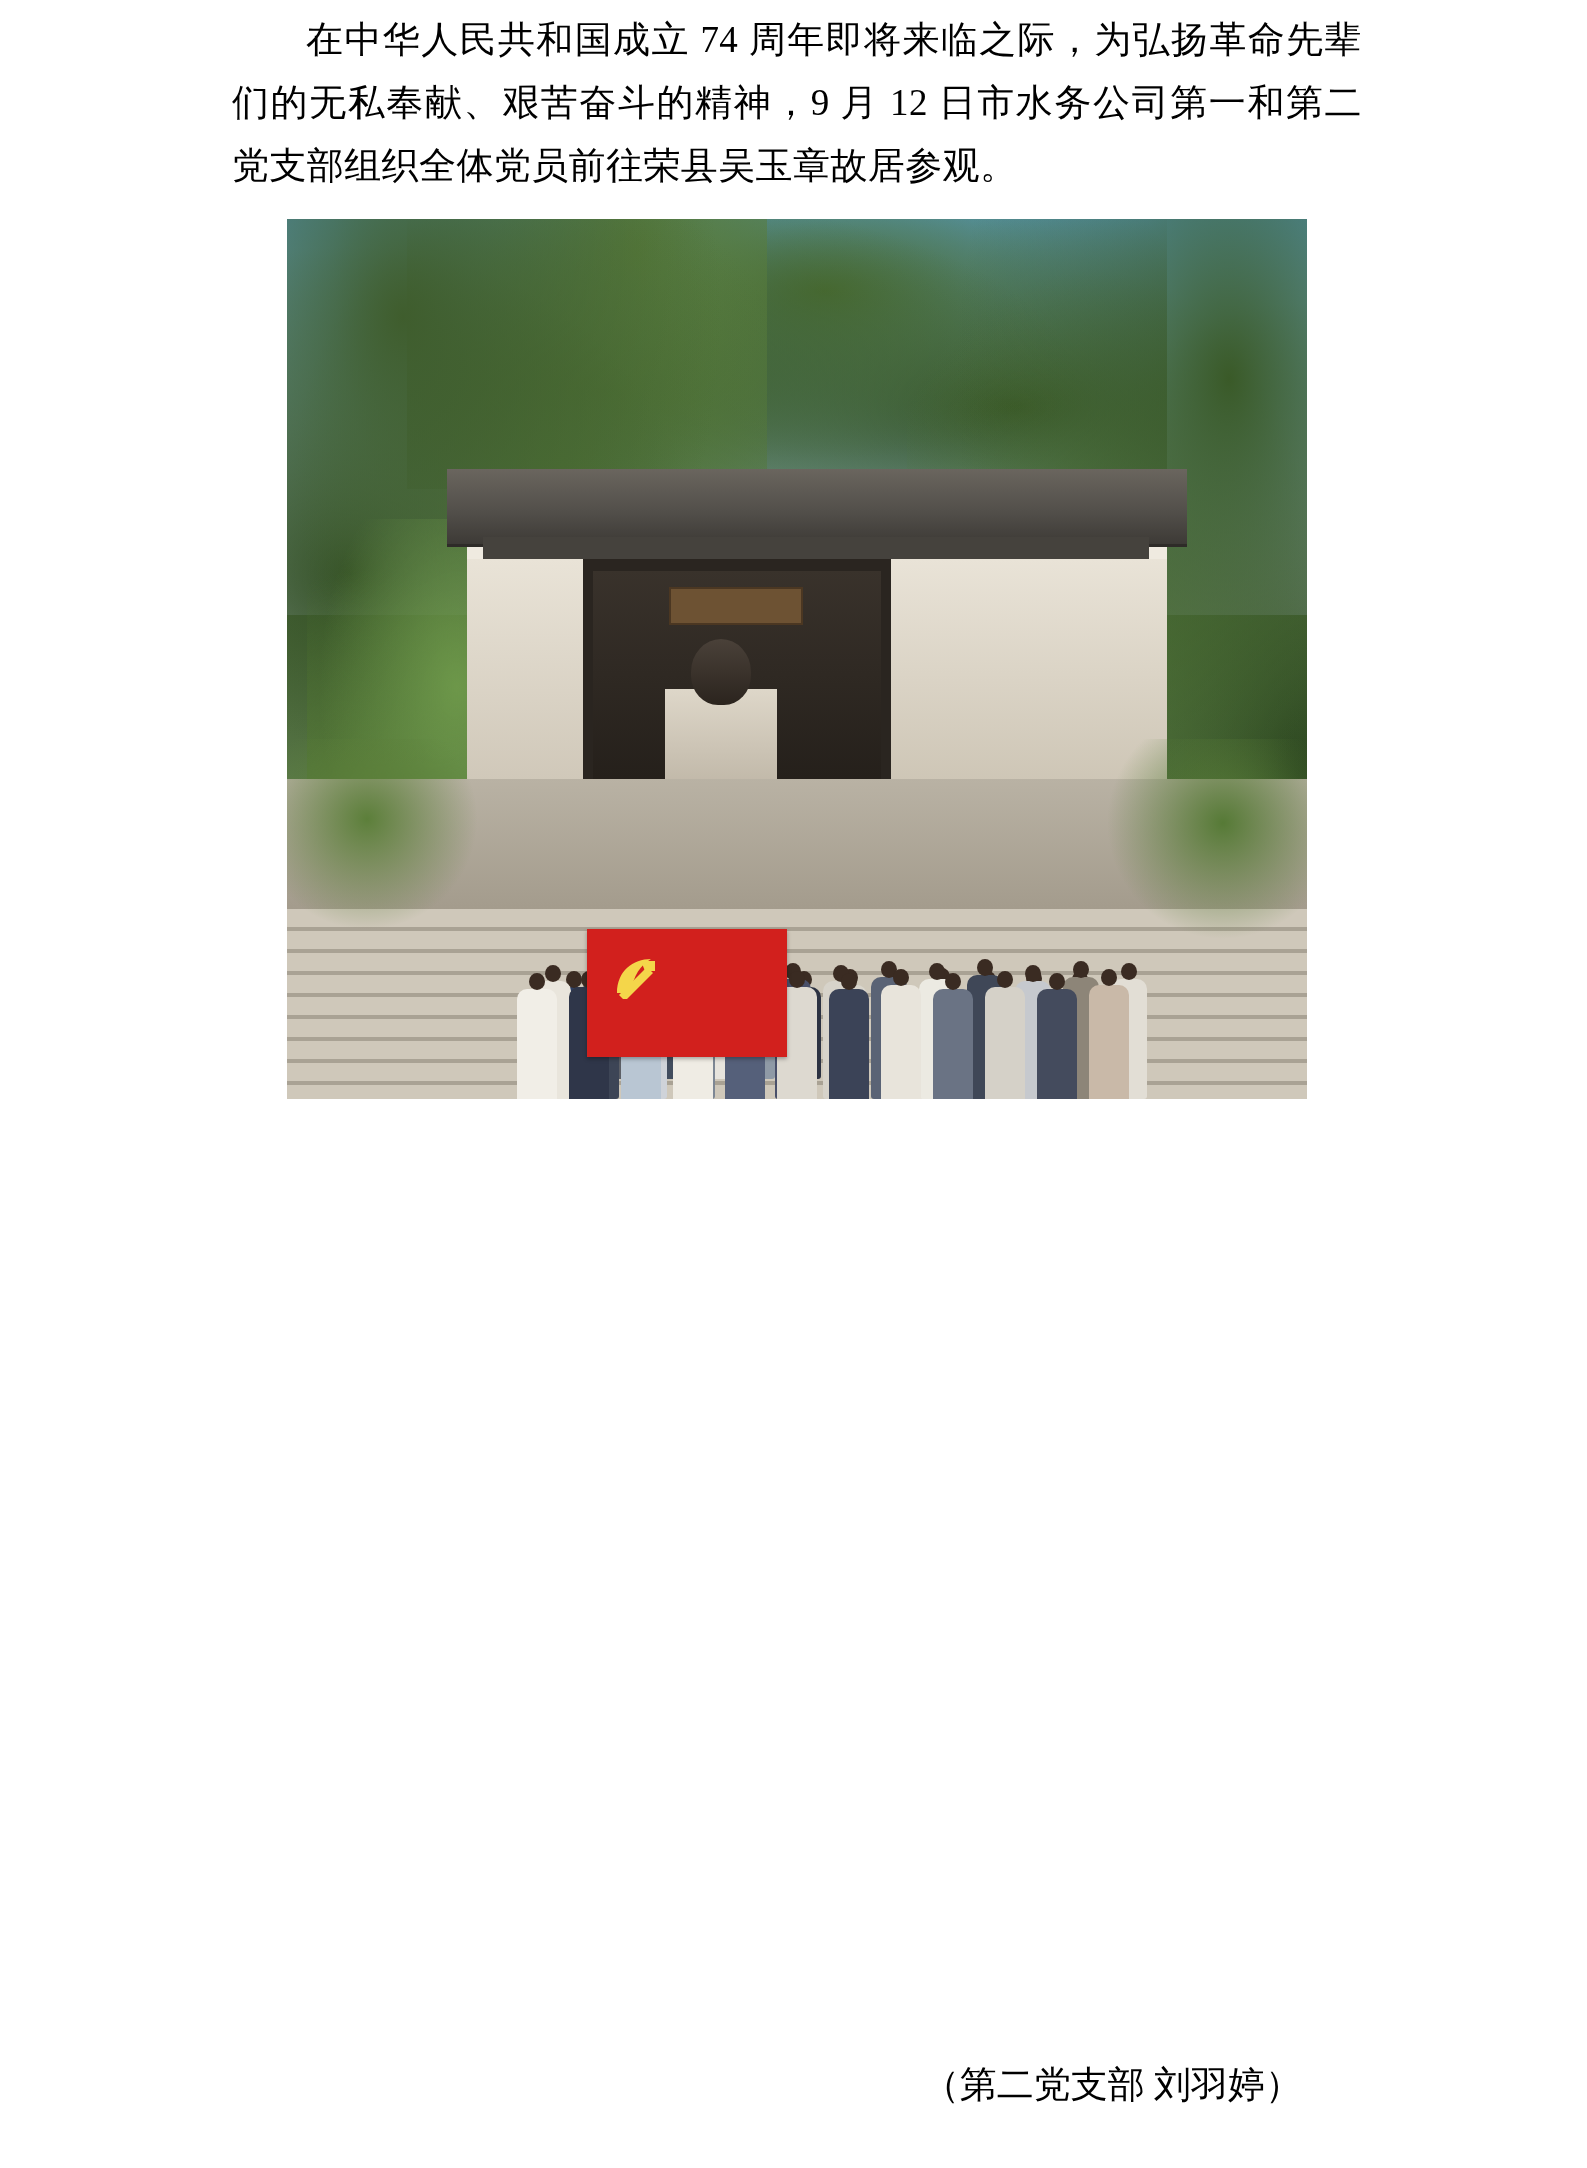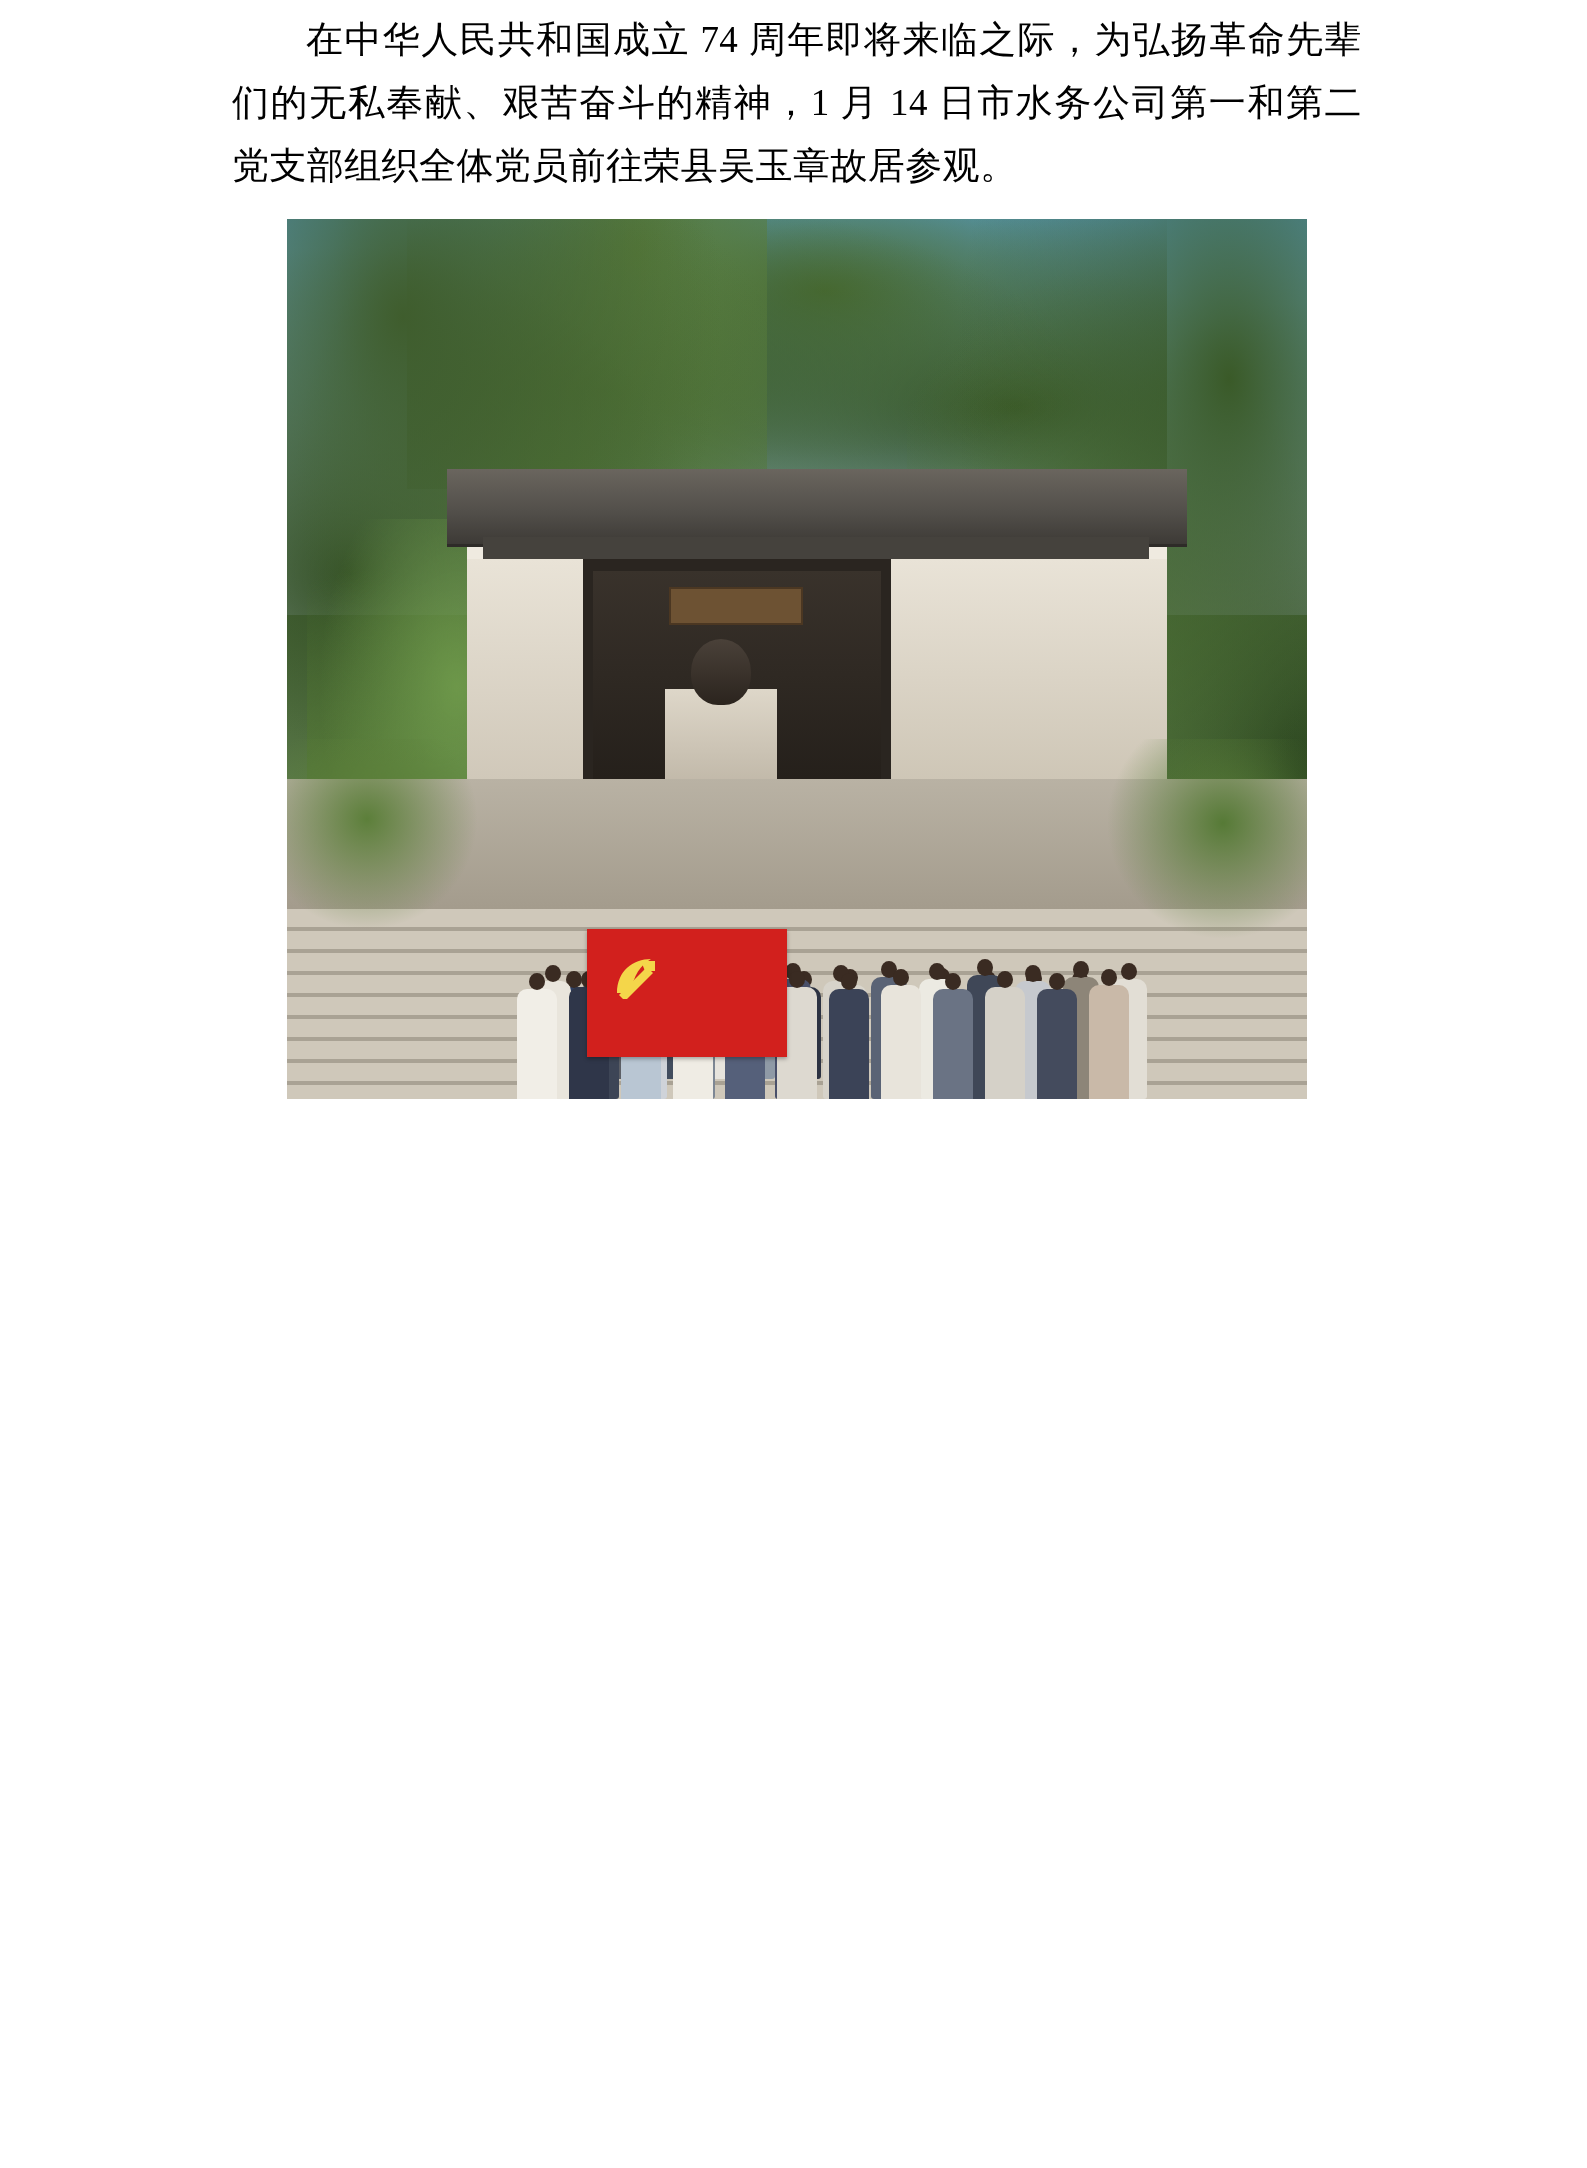--- a/index.html
+++ b/index.html
@@ -226,21 +226,21 @@
     font-family: "Liberation Serif", "DejaVu Serif", serif;
   }
 </style>
 </head>
 <body>
 
 <div class="page">
 
   <div class="doc-body">
 
-    <p class="para">在中华人民共和国成立 74 周年即将来临之际，为弘扬革命先辈们的无私奉献、艰苦奋斗的精神，1 月 14 日市水务公司第一和第二党支部组织全体党员前往荣县吴玉章故居参观。</p>
+    <p class="para">在中华人民共和国成立 74 周年即将来临之际，为弘扬革命先辈们的无私奉献、艰苦奋斗的精神，9 月 12 日市水务公司第一和第二党支部组织全体党员前往荣县吴玉章故居参观。</p>
 
     <div class="figure-wrap">
       <div class="photo">
         <div class="sky"></div>
         <div class="tree-top"></div>
         <div class="tree-left"></div>
         <div class="tree-right"></div>
         <div class="bamboo"></div>
 
         <div class="building"></div>
@@ -385,14 +385,15 @@
             <path d="M6 40 C6 18 22 6 40 6 C30 12 22 22 20 40 Z" fill="#f4d64a"></path>
             <path d="M8 42 L36 14 L42 20 L14 48 Z" fill="#f4d64a"></path>
             <path d="M30 8 L44 8 L44 18 L34 18 Z" fill="#f4d64a"></path>
           </svg>
         </div>
       </div>
     </div>
 
   </div>
 
+  <div class="caption-line">（第二党支部 刘羽婷）</div>
 
 </div>
 
 </body></html>

